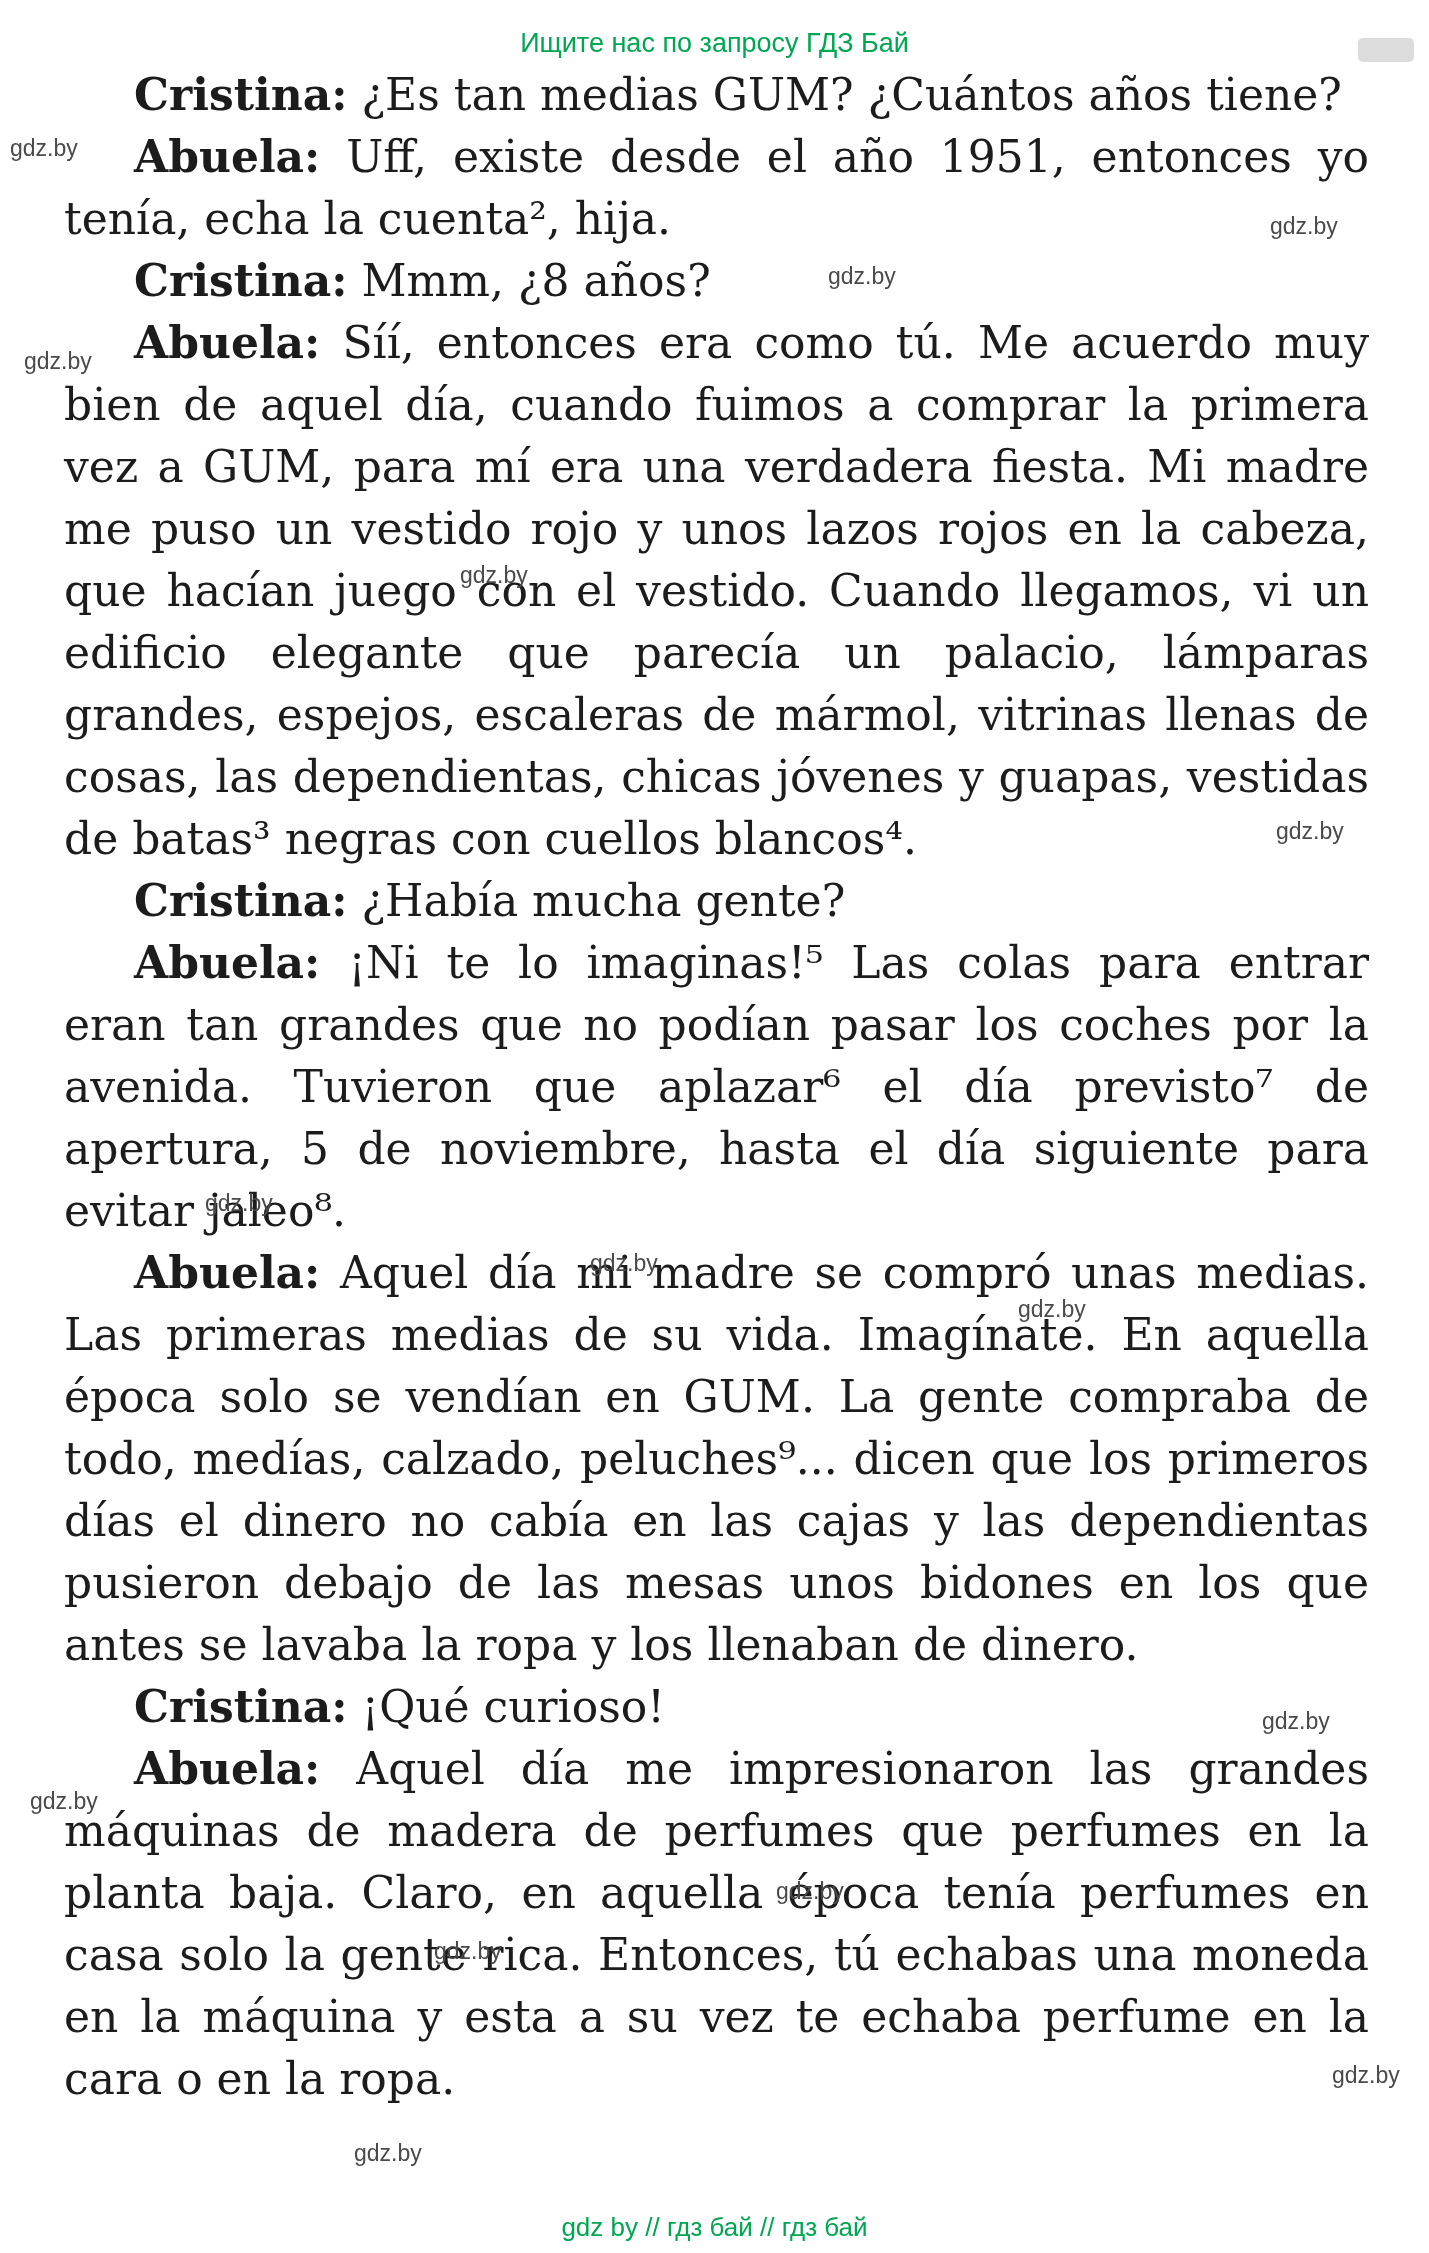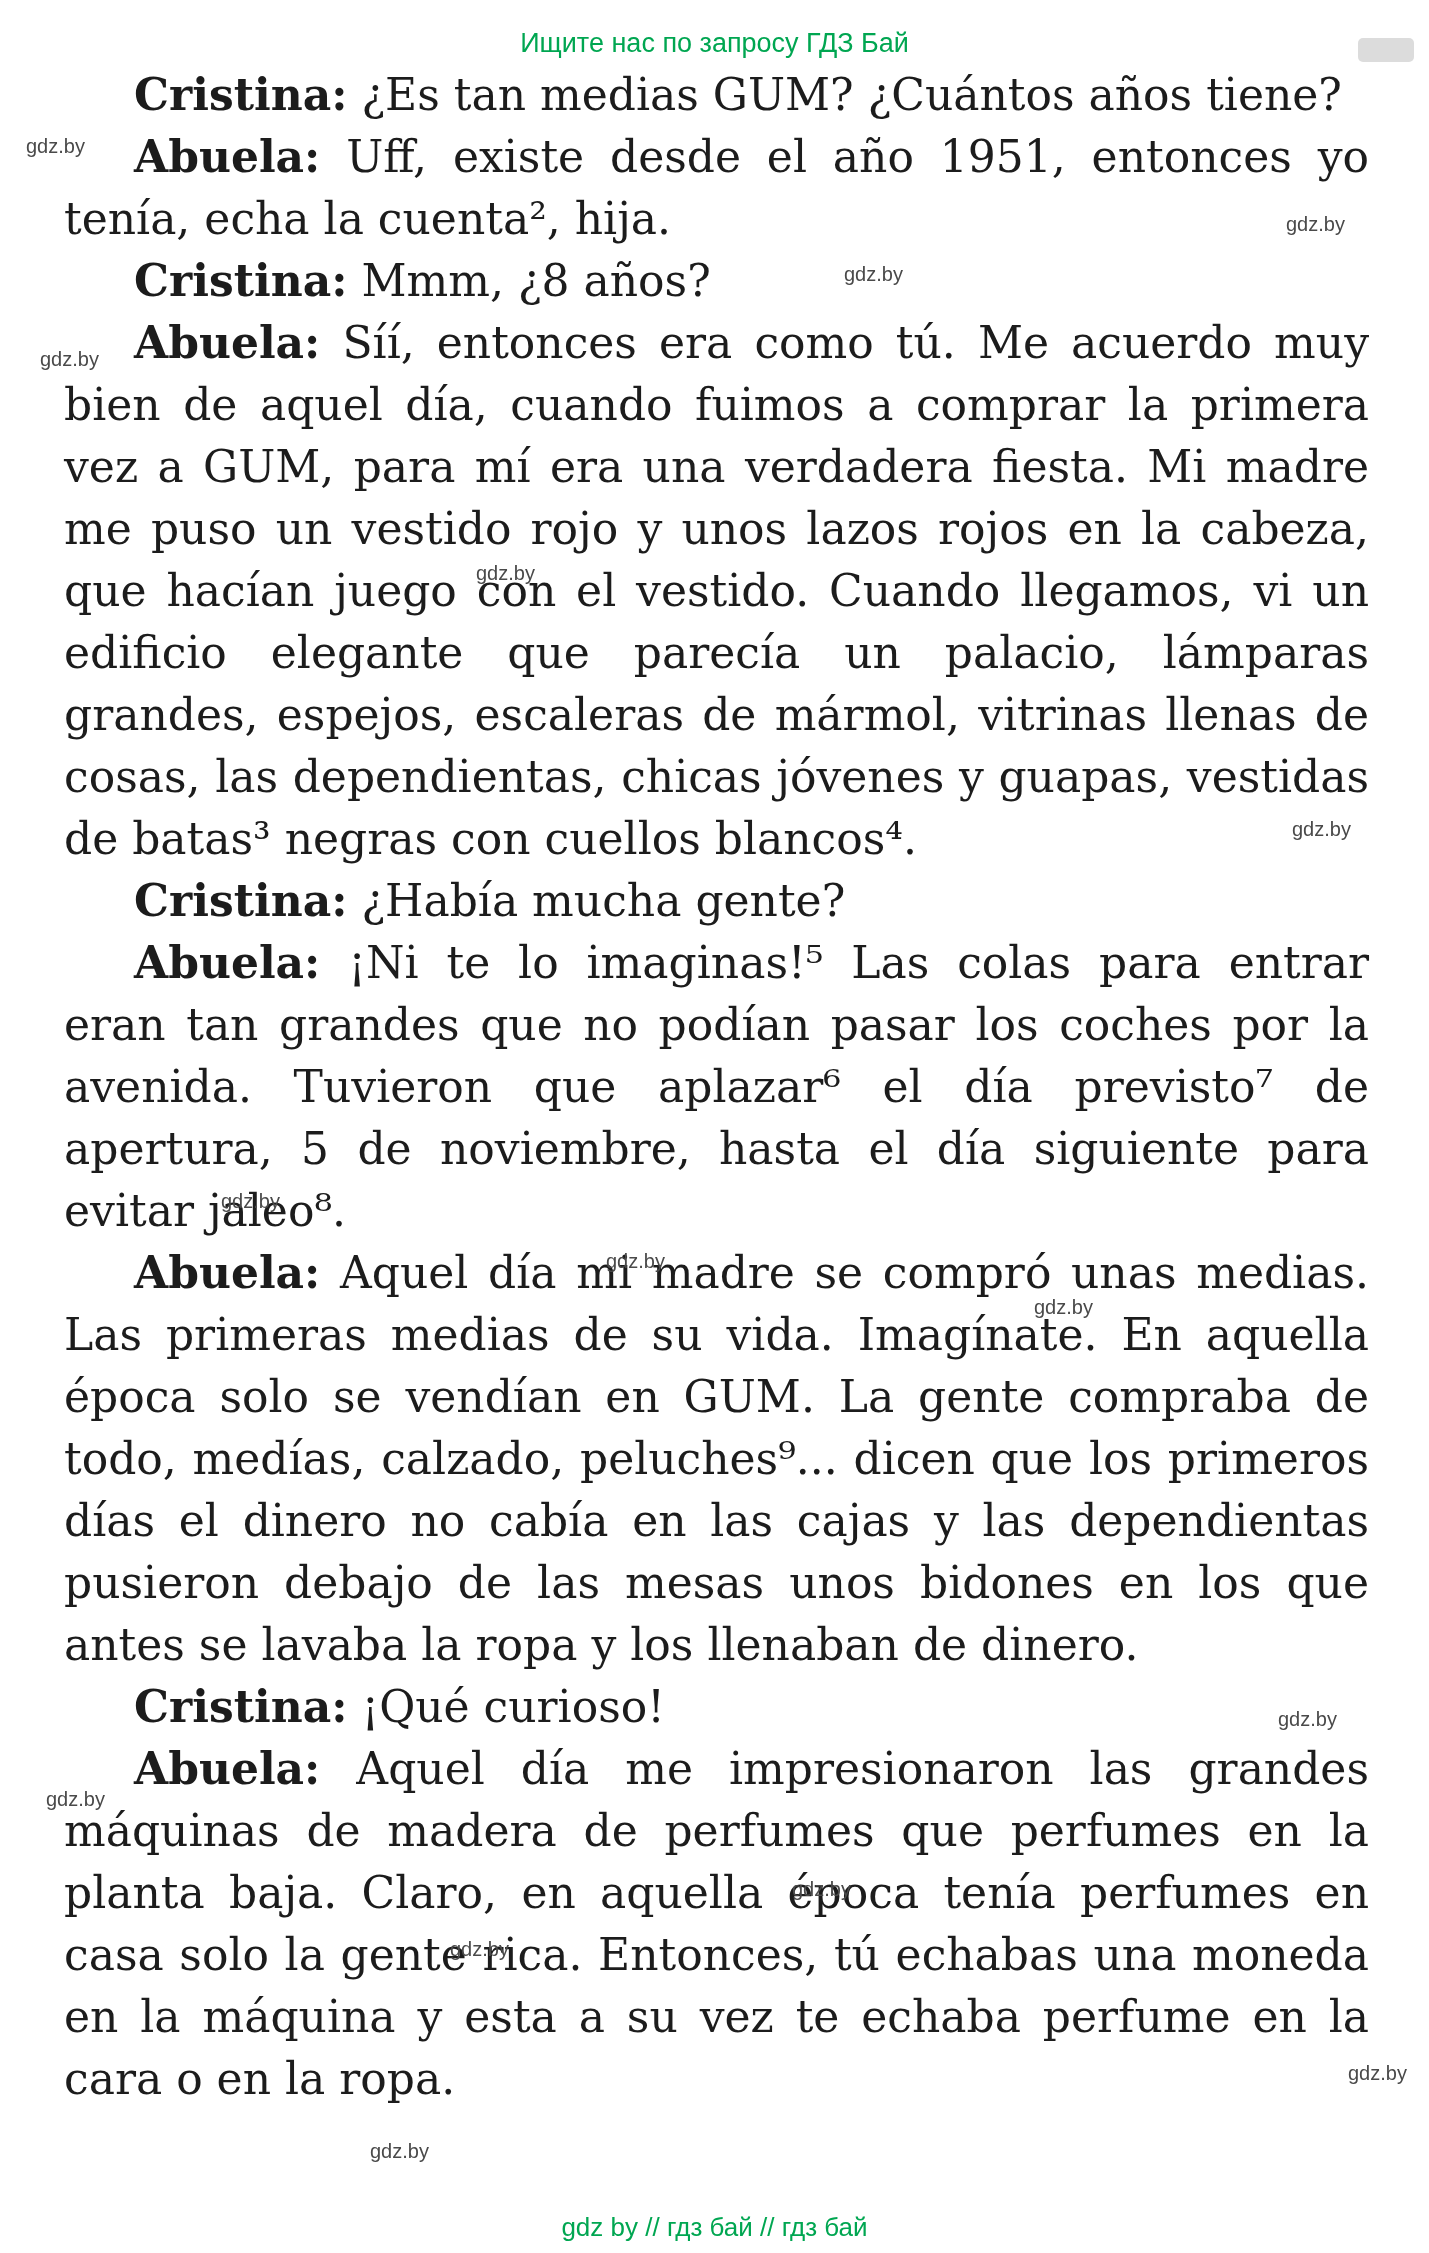--- a/index.html
+++ b/index.html
@@ -47,24 +47,23 @@
     text-align: justify;
   }
   .content p {
     margin: 0;
     text-indent: 70px;
   }
   .speaker { font-weight: 700; }
   .watermark {
     position: absolute;
     font-family: "Liberation Sans", sans-serif;
-    font-size: 20px;
+    font-size: 23px;
     color: #4a4a4a;
     white-space: nowrap;
-    margin-left: 16px;
   }
   .footer-note {
     position: absolute;
     bottom: 10px;
     left: 0;
     width: 100%;
     text-align: center;
     font-family: "Liberation Sans", sans-serif;
     font-size: 26px;
     color: #00a651;

